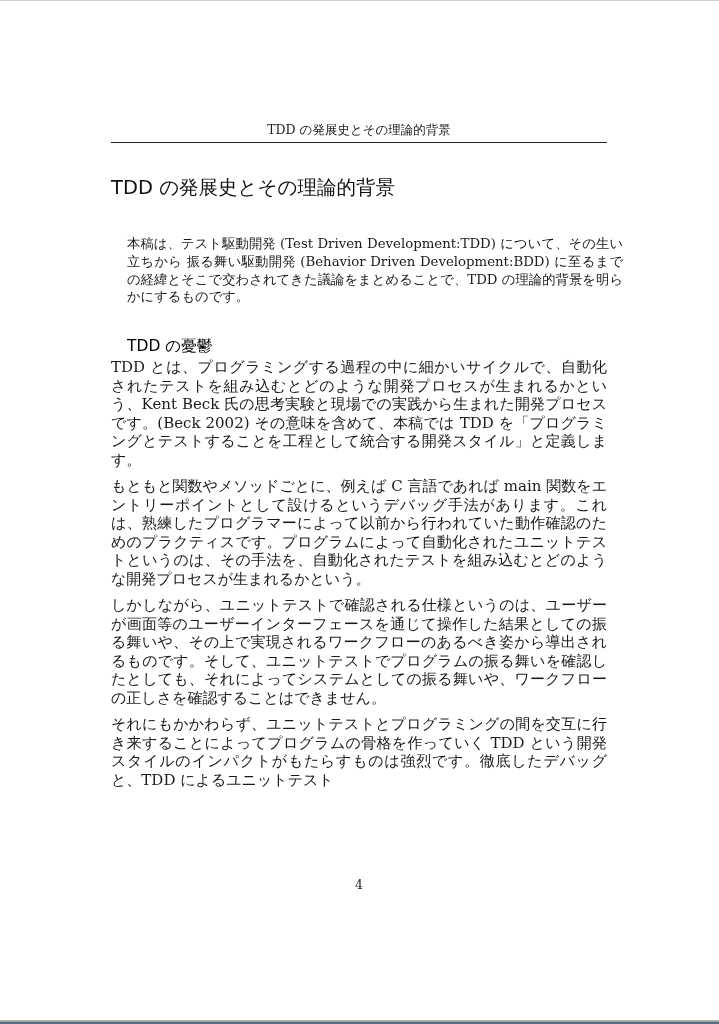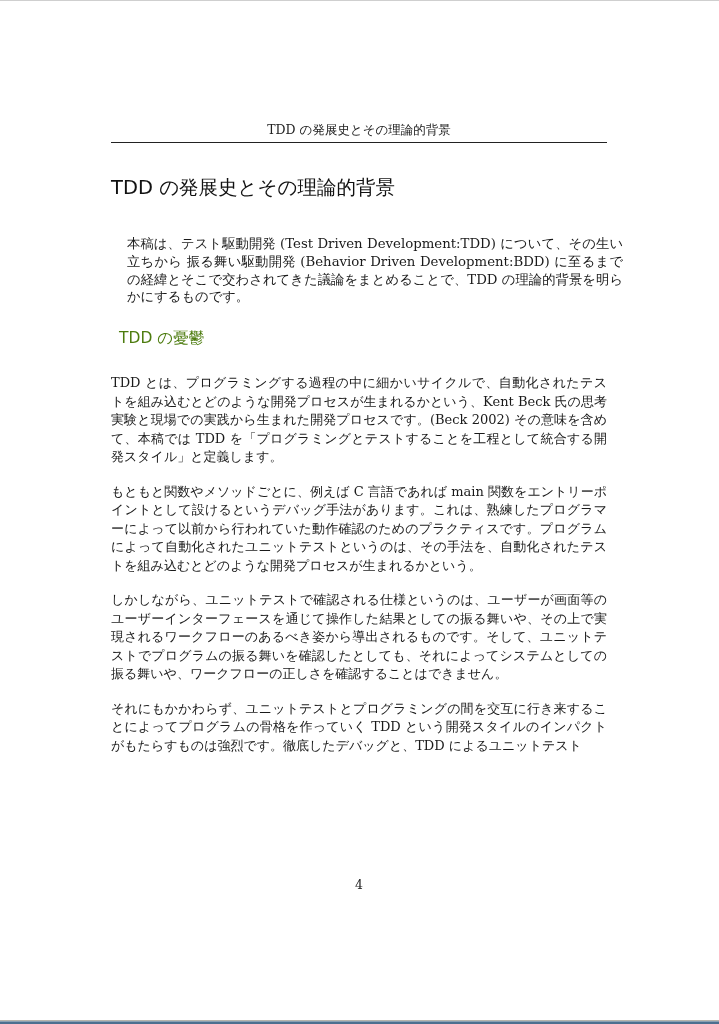--- a/index.html
+++ b/index.html
@@ -72,37 +72,37 @@
       font-size: 13.3px;
       line-height: 17.8px;
       text-align: justify;
       text-justify: inter-character;
       color: #1a1a1a;
     }
     .section-title {
       position: absolute;
       top: 318px;
       left: 0;
-      margin: 8px;
+      margin: 16px;
       font-family: "DejaVu Sans", "Liberation Sans", sans-serif;
       font-weight: normal;
       font-size: 15.5px;
       line-height: 24px;
-      color: #4d7c0f;
+      color: #000000;
       white-space: nowrap;
     }
     .body-text {
       position: absolute;
       top: 358px;
       left: 0;
       width: 496px;
     }
     .body-text p {
-      margin: 16px 0 8px 0;
-      font-size: 13px;
+      margin: 0 0 8px 0;
+      font-size: 15px;
       line-height: 18.5px;
       text-align: justify;
       text-justify: inter-character;
       color: #1a1a1a;
     }
     .page-number {
       position: absolute;
       top: 877px;
       left: 0;
       width: 496px;

